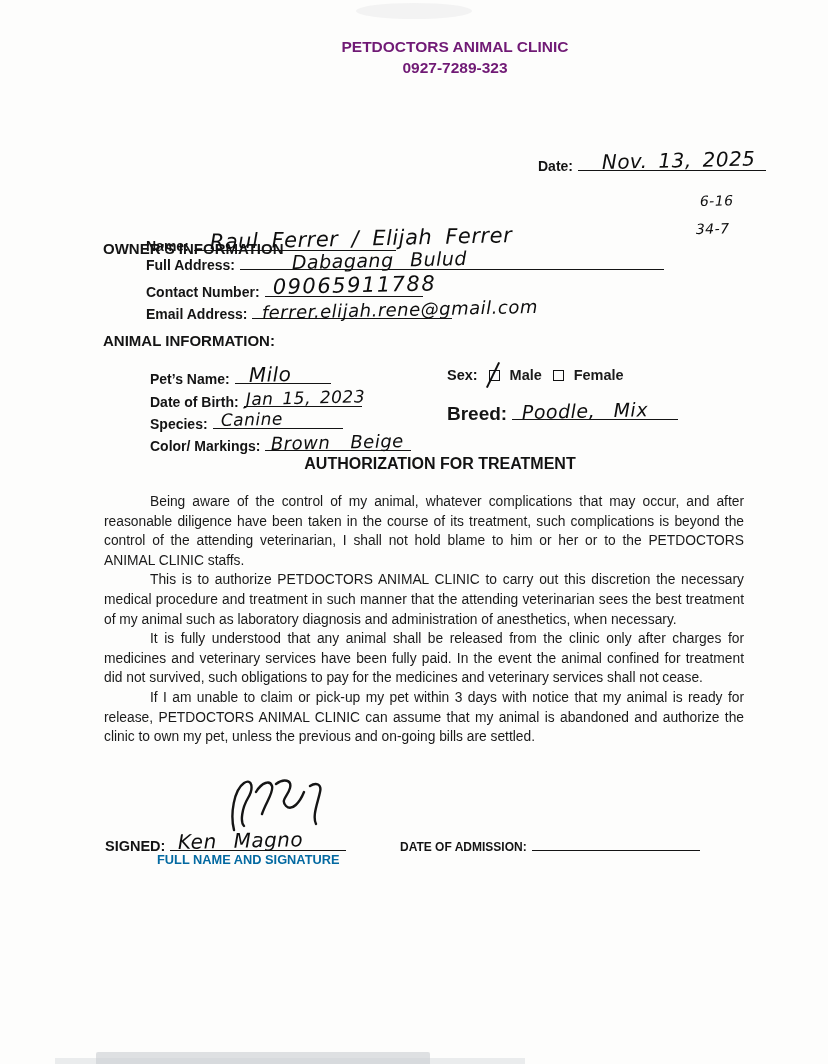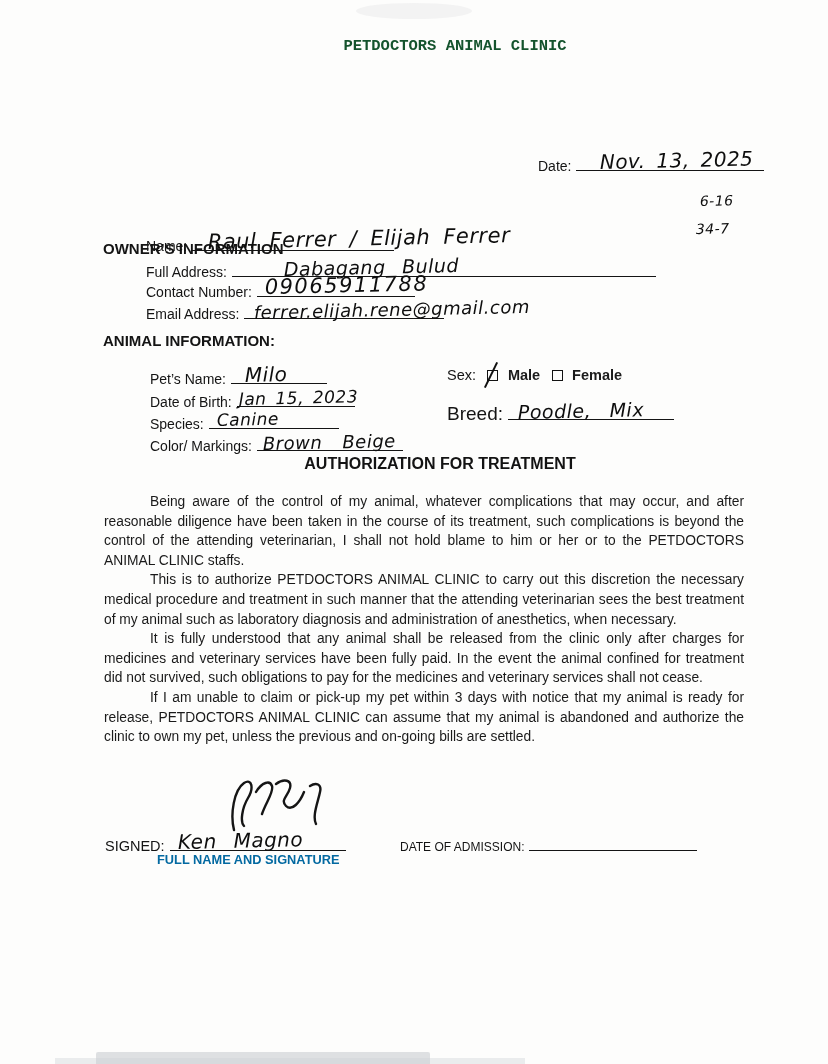--- a/index.html
+++ b/index.html
@@ -4,23 +4,23 @@
 <style>
   html,body{margin:0;padding:0;}
   body{
     width:828px;height:1064px;position:relative;overflow:hidden;
     background:#fdfdfc;
     font-family:"Liberation Sans",sans-serif;
     color:#1b1b1b;
   }
   .abs{position:absolute;}
   .header{left:82px;top:36px;width:746px;text-align:center;line-height:21px;}
-  .header div{font-weight:bold;font-size:15.5px;color:#14532d;font-family:Liberation Mono, monospace;}
+  .header div{font-weight:bold;font-size:15.5px;color:#701a75;}
   .sec-head{font-weight:bold;font-size:15px;color:#141414;}
-  .label{font-weight:normal;font-size:14px;color:#141414;white-space:nowrap;}
+  .label{font-weight:bold;font-size:14px;color:#141414;white-space:nowrap;}
   
   .fline{
     display:inline-block;position:relative;vertical-align:baseline;
     border-bottom:1.7px solid #141414;height:20px;margin-left:5px;
   }
   .fline .hw{position:absolute;bottom:-4px;left:10px;line-height:1;white-space:nowrap;}
   
   .hw{
     font-family:"DejaVu Sans",sans-serif;font-style:italic;
     color:#0e0e0e;letter-spacing:.5px;transform:rotate(-1.3deg);
@@ -53,36 +53,37 @@
 </style>
 </head>
 <body>
 
 <div class="abs smudge-top"></div>
 <div class="abs strip-bottom"></div>
 <div class="abs strip-bottom2"></div>
 
 <div class="abs header">
   <div>PETDOCTORS ANIMAL CLINIC</div>
+  <div>0927-7289-323</div>
 </div>
 
 <div class="abs row" style="left:538px;top:150px;">
   <span class="label">Date:</span><span class="fline" style="width:188px;"><span class="hw" style="font-size:20px;left:24px;bottom:-2px;word-spacing:4px;">Nov. 13, 2025</span></span>
 </div>
 
 <div class="abs hw" style="left:700px;top:193px;font-size:14px;">6-16</div>
 <div class="abs hw" style="left:696px;top:221px;font-size:14px;">34-7</div>
 
 <div class="abs sec-head" style="left:103px;top:200px;margin-top:40px;">OWNER’S INFORMATION</div>
 
 <div class="abs row" style="left:146px;top:230px;">
   <span class="label">Name:</span><span class="fline" style="width:202px;"><span class="hw" style="font-size:21px;left:16px;bottom:-3px;word-spacing:6px;">Raul Ferrer / Elijah Ferrer</span></span>
 </div>
 
-<div class="abs row" style="left:146px;top:256px;">
+<div class="abs row" style="left:146px;top:249px;">
   <span class="label">Full Address:</span><span class="fline" style="width:424px;"><span class="hw" style="font-size:19px;left:52px;bottom:-3px;word-spacing:10px;">Dabagang Bulud</span></span>
 </div>
 
 <div class="abs row" style="left:146px;top:276px;">
   <span class="label">Contact Number:</span><span class="fline" style="width:158px;"><span class="hw" style="font-size:21px;left:8px;bottom:-2px;letter-spacing:1.5px;">09065911788</span></span>
 </div>
 
 <div class="abs row" style="left:146px;top:298px;">
   <span class="label">Email Address:</span><span class="fline" style="width:200px;"><span class="hw" style="font-size:18px;left:10px;bottom:-4px;">ferrer.elijah.rene@gmail.com</span></span>
 </div>

